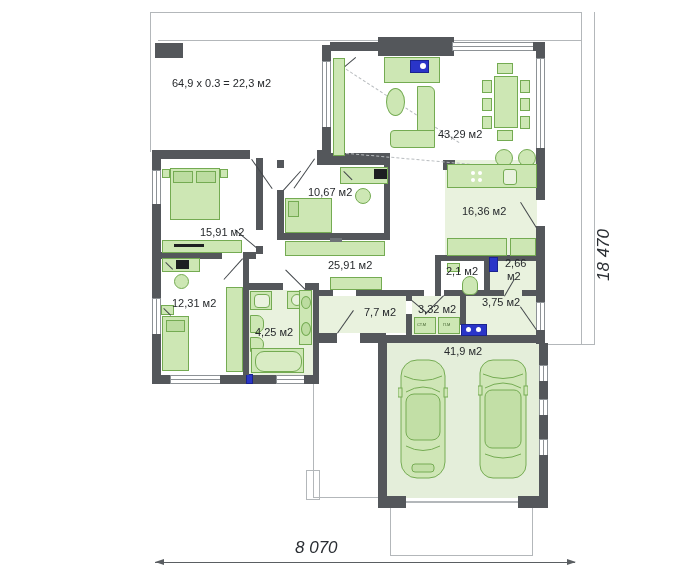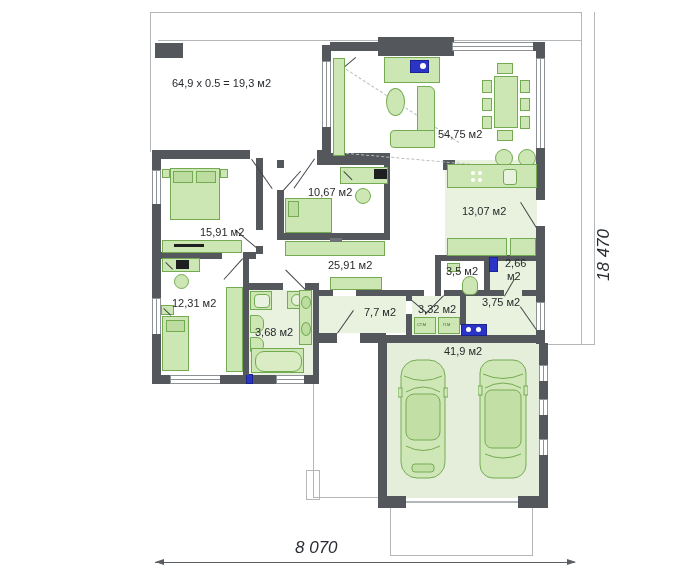--- a/index.html
+++ b/index.html
@@ -241,31 +241,31 @@
   <svg style="position:absolute;left:478px;top:358px;" width="50" height="122" viewBox="0 0 50 122">
     <rect x="2" y="2" width="46" height="118" rx="13" fill="#cfe6b6" stroke="#76ac54"></rect>
     <path d="M5,16 q20,9 40,0" fill="none" stroke="#76ac54"></path>
     <rect x="7" y="32" width="36" height="58" rx="7" fill="#c2dfa6" stroke="#76ac54"></rect>
     <path d="M7,30 q18,-10 36,0" fill="none" stroke="#76ac54"></path>
     <path d="M7,96 q18,8 36,0" fill="none" stroke="#76ac54"></path>
     <rect x="0" y="28" width="4" height="9" fill="#cfe6b6" stroke="#76ac54"></rect>
     <rect x="46" y="28" width="4" height="9" fill="#cfe6b6" stroke="#76ac54"></rect>
   </svg>
 
-  <div class="lbl" style="left:172px;top:77px;">64,9 x 0.5 = 19,3 м2</div>
-  <div class="lbl" style="left:438px;top:128px;">54,75 м2</div>
-  <div class="lbl" style="left:462px;top:205px;">13,07 м2</div>
+  <div class="lbl" style="left:172px;top:77px;">64,9 x 0.3 = 22,3 м2</div>
+  <div class="lbl" style="left:438px;top:128px;">43,29 м2</div>
+  <div class="lbl" style="left:462px;top:205px;">16,36 м2</div>
   <div class="lbl" style="left:308px;top:186px;">10,67 м2</div>
   <div class="lbl" style="left:200px;top:226px;">15,91 м2</div>
   <div class="lbl" style="left:328px;top:259px;">25,91 м2</div>
-  <div class="lbl" style="left:446px;top:265px;">3,5 м2</div>
+  <div class="lbl" style="left:446px;top:265px;">2,1 м2</div>
   <div class="lbl" style="left:505px;top:257px;">2,66</div>
   <div class="lbl" style="left:507px;top:270px;">м2</div>
   <div class="lbl" style="left:172px;top:297px;">12,31 м2</div>
-  <div class="lbl" style="left:255px;top:326px;">3,68 м2</div>
+  <div class="lbl" style="left:255px;top:326px;">4,25 м2</div>
   <div class="lbl" style="left:364px;top:306px;">7,7 м2</div>
   <div class="lbl" style="left:418px;top:303px;">3,32 м2</div>
   <div class="lbl" style="left:482px;top:296px;">3,75 м2</div>
   <div class="lbl" style="left:444px;top:345px;">41,9 м2</div>
 
   <div class="dimline" style="left:155px;top:562px;width:420px;height:1px;"></div>
   <div class="arrL" style="left:155px;top:559px;"></div>
   <div class="arrR" style="left:567px;top:559px;"></div>
   <div class="dim" style="left:295px;top:538px;">8 070</div>
   <div class="dim" style="left:578px;top:245px;transform:rotate(-90deg);transform-origin:center;">18 470</div>

